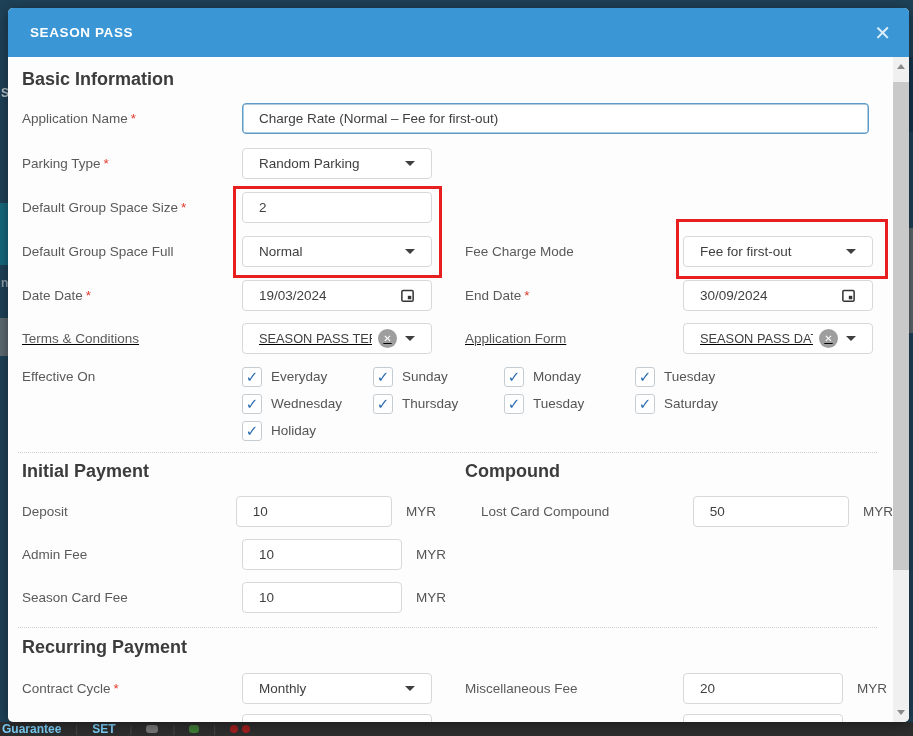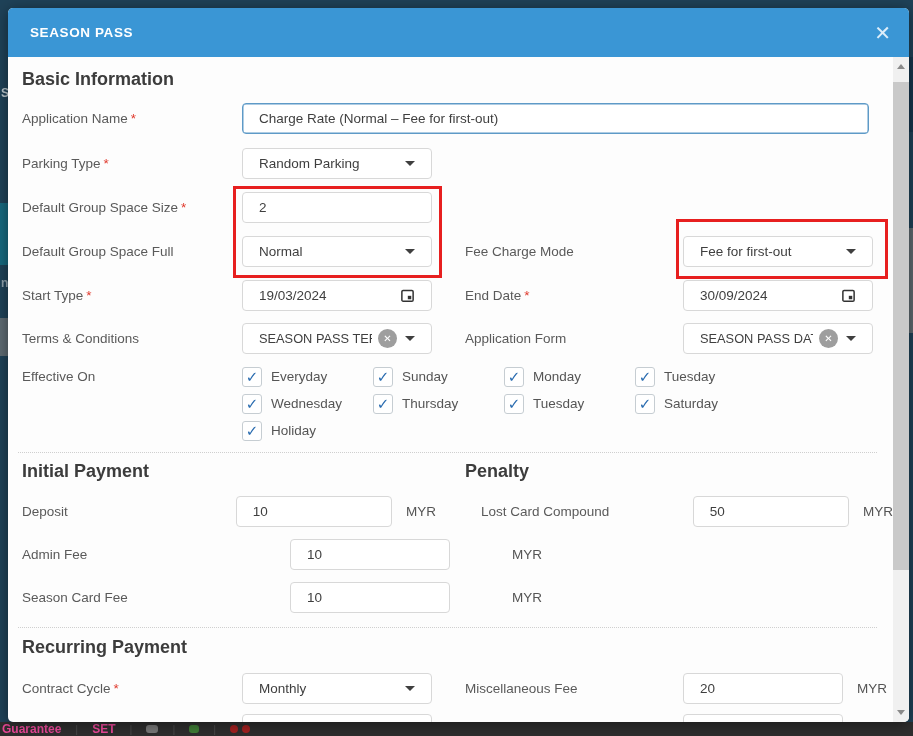--- a/index.html
+++ b/index.html
@@ -4,21 +4,21 @@
 <style>
   * { margin:0; padding:0; box-sizing:border-box; }
   body { font-family: "Liberation Sans", "DejaVu Sans", sans-serif; }
   .page { position:relative; width:913px; height:736px; background:#1f4258; overflow:hidden; }
 
   
   .bg-block { position:absolute; }
   .bg-frag { position:absolute; color:#b9c6cd; font-size:12px; font-weight:bold; }
   .bottom-strip { position:absolute; left:0; top:722px; width:913px; height:14px; background:#2e2e2e;
     display:flex; align-items:center; gap:14px; padding-left:2px; overflow:hidden; }
-  .strip-text { color:#ec4899; font-weight:bold; font-size:12px; }
+  .strip-text { color:#7dd3fc; font-weight:bold; font-size:12px; }
   .strip-sep { color:#4a4a4a; font-size:11px; }
   .blob { display:inline-block; width:12px; height:8px; border-radius:3px; }
   .blob.gray { background:#787878; }
   .blob.green { background:#3f7d36; width:10px; }
   .blob.red { background:#a32020; width:8px; height:8px; border-radius:50%; }
   .blob.red + .blob.red { margin-left:-10px; }
 
   
   .modal { position:absolute; left:8px; top:8px; width:901px; height:714px; background:#fdfdfd;
     border-radius:5px; overflow:hidden; box-shadow:0 2px 14px rgba(0,0,0,.45); }
@@ -36,21 +36,21 @@
   .sbar .arrow-dn { bottom:7px; border-top:5px solid #8a8a8a; }
   .sbar .thumb { position:absolute; left:0; right:0; top:25px; height:488px; background:#c9c9c9; }
 
   
   .form { position:absolute; left:0; top:0; right:16px; padding:12px 0 0 14px; }
   .sect { font-weight:bold; color:#3c3c3c; font-size:18px; }
   .sect-line1 { height:26px; }
   .sect-row { display:flex; height:36px; align-items:center; }
   .sect-left { width:443px; }
   .row { display:flex; align-items:center; height:44px; }
-  .row.h46 { height:46px; } .row.h43 { height:43px;gap:48px; } .row.h42 { height:42px; }
+  .row.h46 { height:46px; } .row.h43 { height:43px; } .row.h42 { height:42px;text-decoration:underline; }
   .lbl { width:220px; color:#5a5a5a; font-size:13.5px; }
   .lbl-r { width:218px; margin-left:33px; color:#5a5a5a; font-size:13.5px; }
   .req { color:#e0382b; margin-left:3px; }
 
   .box { height:31px; background:#ffffff; border:1px solid #d8d8d8; border-radius:4px;
     display:flex; align-items:center; padding:0 16px; font-size:13.5px; color:#3f3f3f; }
   .w190 { width:190px; } .w160 { width:160px; } .w627 { width:627px; }
   .focused { border-color:#5e9ac7; box-shadow:0 0 0 .5px #5e9ac7 inset; }
   .box .val { flex:1; white-space:nowrap; overflow:hidden; }
   .caret { width:0; height:0; border-left:5px solid transparent; border-right:5px solid transparent;
@@ -147,21 +147,21 @@
             <span class="caret"></span>
           </div>
           <span class="lbl-r">Fee Charge Mode</span>
           <div class="box w190">
             <span class="val">Fee for first-out</span>
             <span class="caret"></span>
           </div>
         </div>
 
         <div class="row">
-          <span class="lbl"><span>Start Type</span><span class="req">*</span></span>
+          <span class="lbl"><span>Date Date</span><span class="req">*</span></span>
           <div class="box w190">
             <span class="val">19/03/2024</span>
             <svg class="cal" width="15" height="15" viewBox="0 0 24 24">
                 <rect x="3" y="4" width="18" height="17" rx="2" fill="none" stroke="#333333" stroke-width="2.4"></rect>
                 <rect x="12.5" y="12.5" width="5.5" height="5.5" fill="#333333"></rect>
               </svg>
           </div>
           <span class="lbl-r"><span>End Date</span><span class="req">*</span></span>
           <div class="box w190">
             <span class="val">30/09/2024</span>
@@ -248,21 +248,21 @@
                 </span>
                 <span class="day-lbl">Holiday</span>
               </label>
           </div>
         </div>
 
         <div class="divider"></div>
 
         <div class="sect-row">
           <span class="sect sect-left">Initial Payment</span>
-          <span class="sect">Penalty</span>
+          <span class="sect">Compound</span>
         </div>
 
         <div class="row">
           <span class="lbl">Deposit</span>
           <div class="box w160">
               <span class="val">10</span>
             </div>
           <span class="cur">MYR</span>
           <span class="lbl-r" style="margin-left:45px;">Lost Card Compound</span>
           <div class="box w160">

